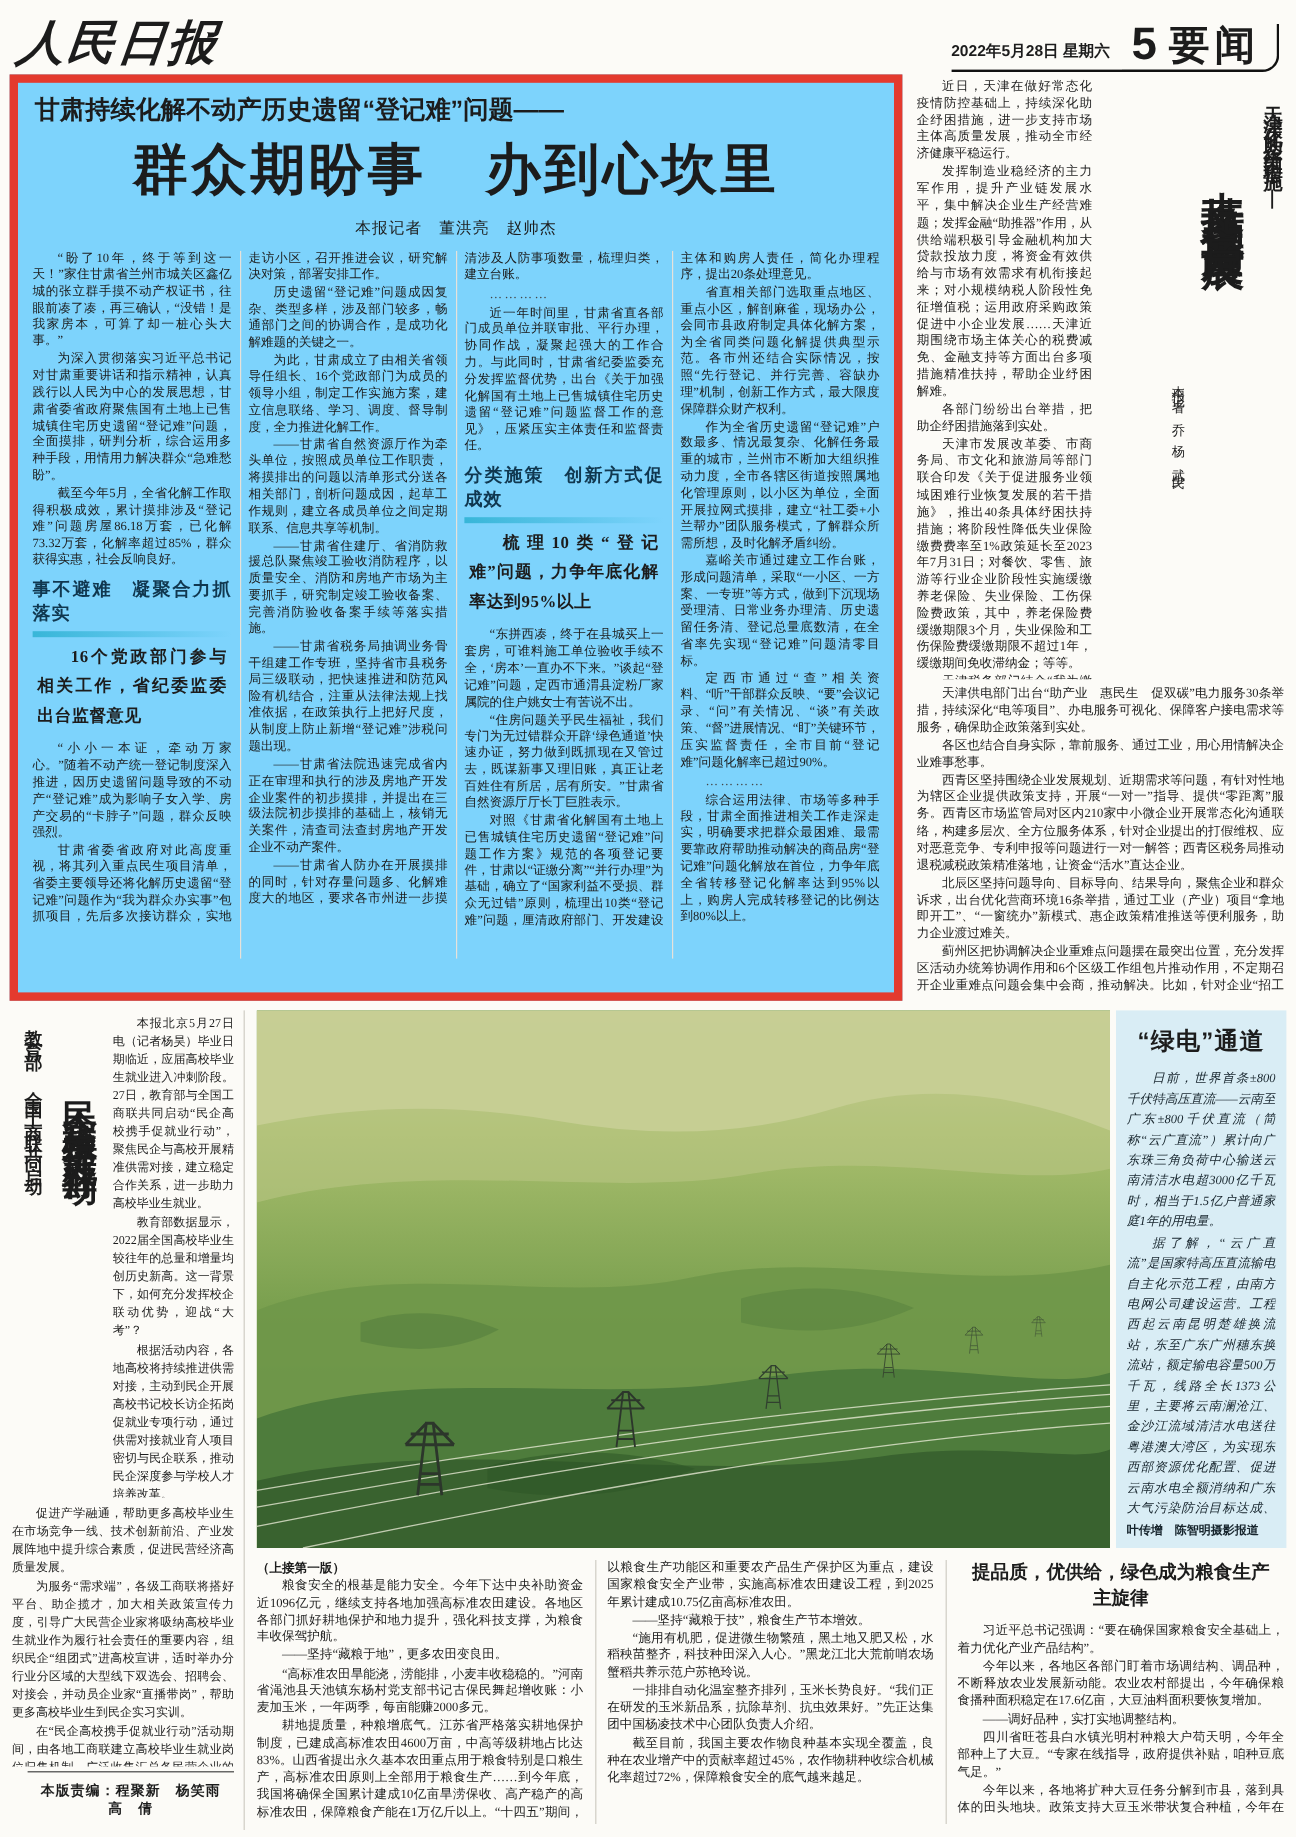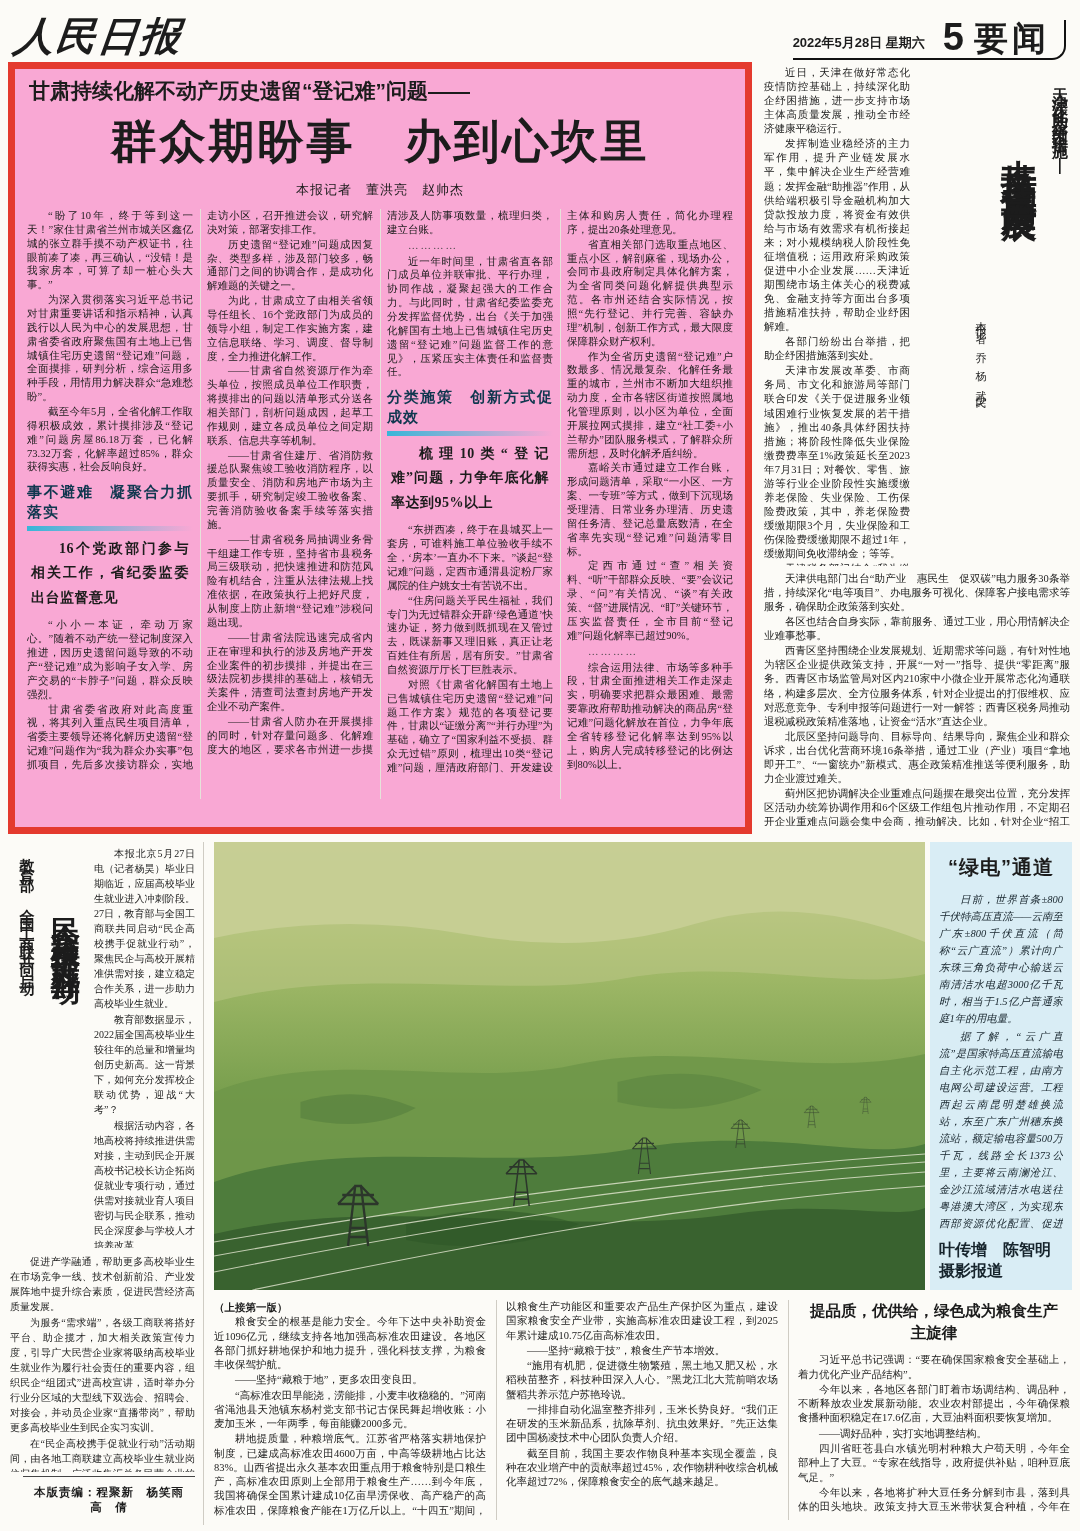--- a/index.html
+++ b/index.html
@@ -20,21 +20,21 @@
            border-left:none;border-radius:0 0 14px 0;padding:0 14px 4px 8px;
            border-bottom-width:2px;}
   .pageno{font-family:"Liberation Sans",sans-serif;font-size:38px;font-weight:bold;line-height:.9;}
   .section{font-family:"Liberation Sans",sans-serif;font-size:34px;font-weight:900;line-height:.95;letter-spacing:4px;}
 
   
   .top-region{display:grid;grid-template-columns:744px 1fr;gap:10px;margin:2px 8px 8px 8px;height:772px;}
   .bottom-region{display:grid;grid-template-columns:196px 1fr;gap:10px;margin:0 8px;}
 
   
-  .gansu{border:7px solid #e43a2e;padding:6px 12px 8px 12px;background:#f9a8d4;overflow:hidden;}
+  .gansu{border:7px solid #e43a2e;padding:6px 12px 8px 12px;background:#7dd3fc;overflow:hidden;}
   .g-kicker{font-family:"Liberation Sans",sans-serif;font-weight:700;font-size:21px;margin:2px 0 6px 2px;}
   .g-headline{font-family:"Liberation Sans",sans-serif;font-weight:900;font-size:46px;margin:6px 0 8px 0;
               text-align:center;letter-spacing:3px;}
   .g-byline{text-align:center;font-size:13px;margin-bottom:10px;letter-spacing:1px;}
   .g-body{columns:4;column-gap:14px;column-rule:1px solid #e6e2da;height:590px;overflow:hidden;
           font-size:10.5px;line-height:1.32;text-align:justify;}
 
   
   .tx{margin:0 0 1px 0;}
   .tx.p{text-indent:2em;}
@@ -78,21 +78,21 @@
   .edu-footer b{font-weight:700;}
 
   
   .photo-strip{display:flex;gap:5px;height:448px;margin:0 0 10px 0;}
   .photo{flex:1;position:relative;overflow:hidden;background:#7aa04f;}
   .photo svg{display:block;width:100%;height:100%;}
   .caption-box{width:142px;background:#d9edf5;padding:10px 9px 8px 9px;display:flex;flex-direction:column;}
   .cap-title{font-family:"Liberation Sans",sans-serif;font-weight:900;font-size:20px;text-align:center;
              margin:2px 0 10px 0;letter-spacing:1px;}
   .cap-body{font-size:10.5px;line-height:1.62;font-style:italic;color:#16242c;text-align:justify;flex:1;overflow:hidden;}
-  .cap-credit{font-size:16px;margin-top:6px;font-weight:700;color:#16242c;}
+  .cap-credit{font-size:10px;margin-top:6px;font-weight:700;color:#16242c;}
 
   
   .grain-body{columns:3;column-gap:20px;column-rule:1px solid #cfccc4;height:220px;overflow:hidden;
               font-size:10.5px;line-height:1.36;text-align:justify;padding-right:2px;}
 </style>
 </head>
 <body>
 
 <div class="page">
 

